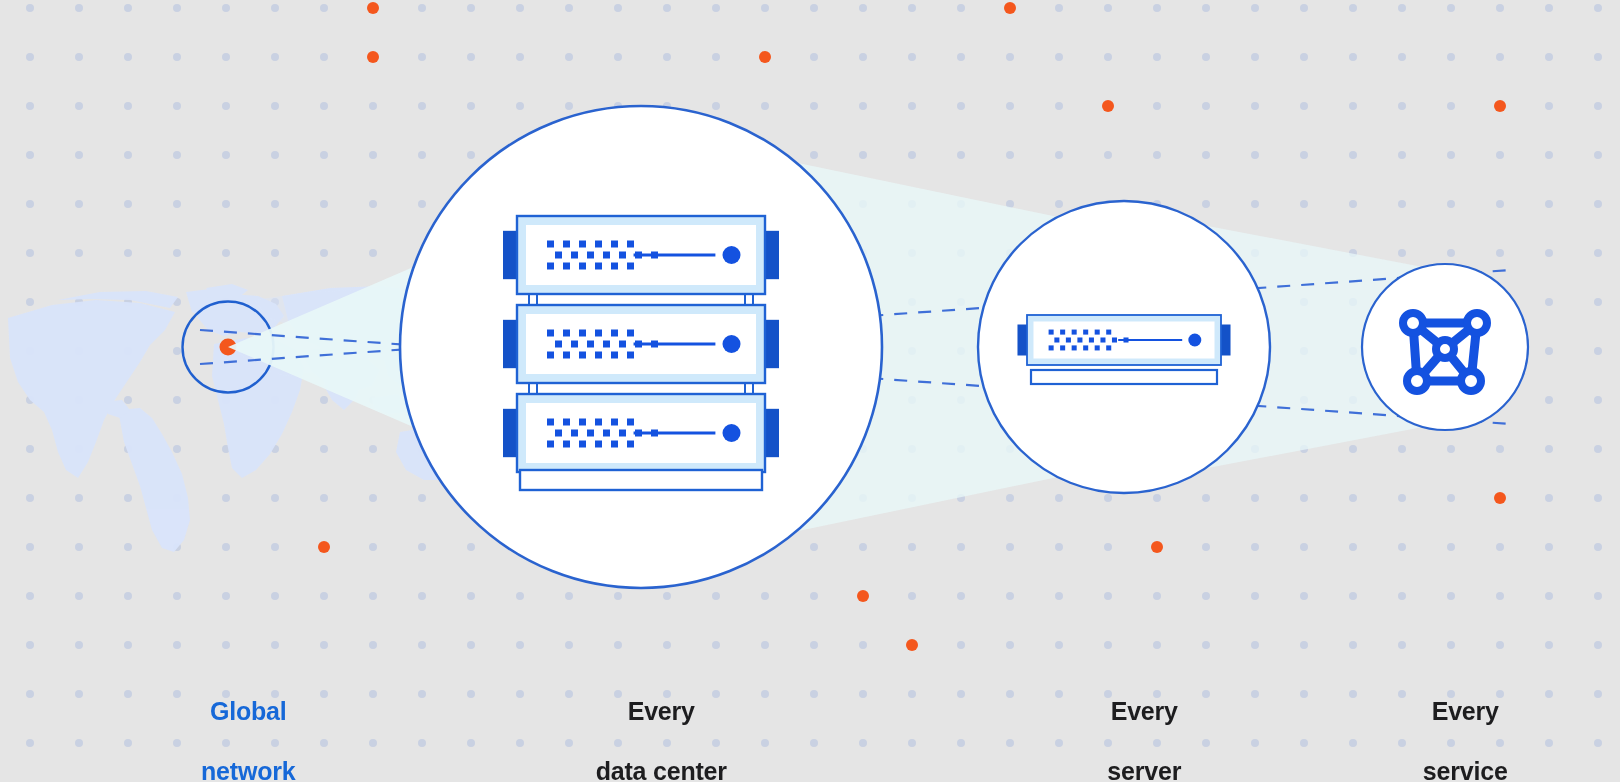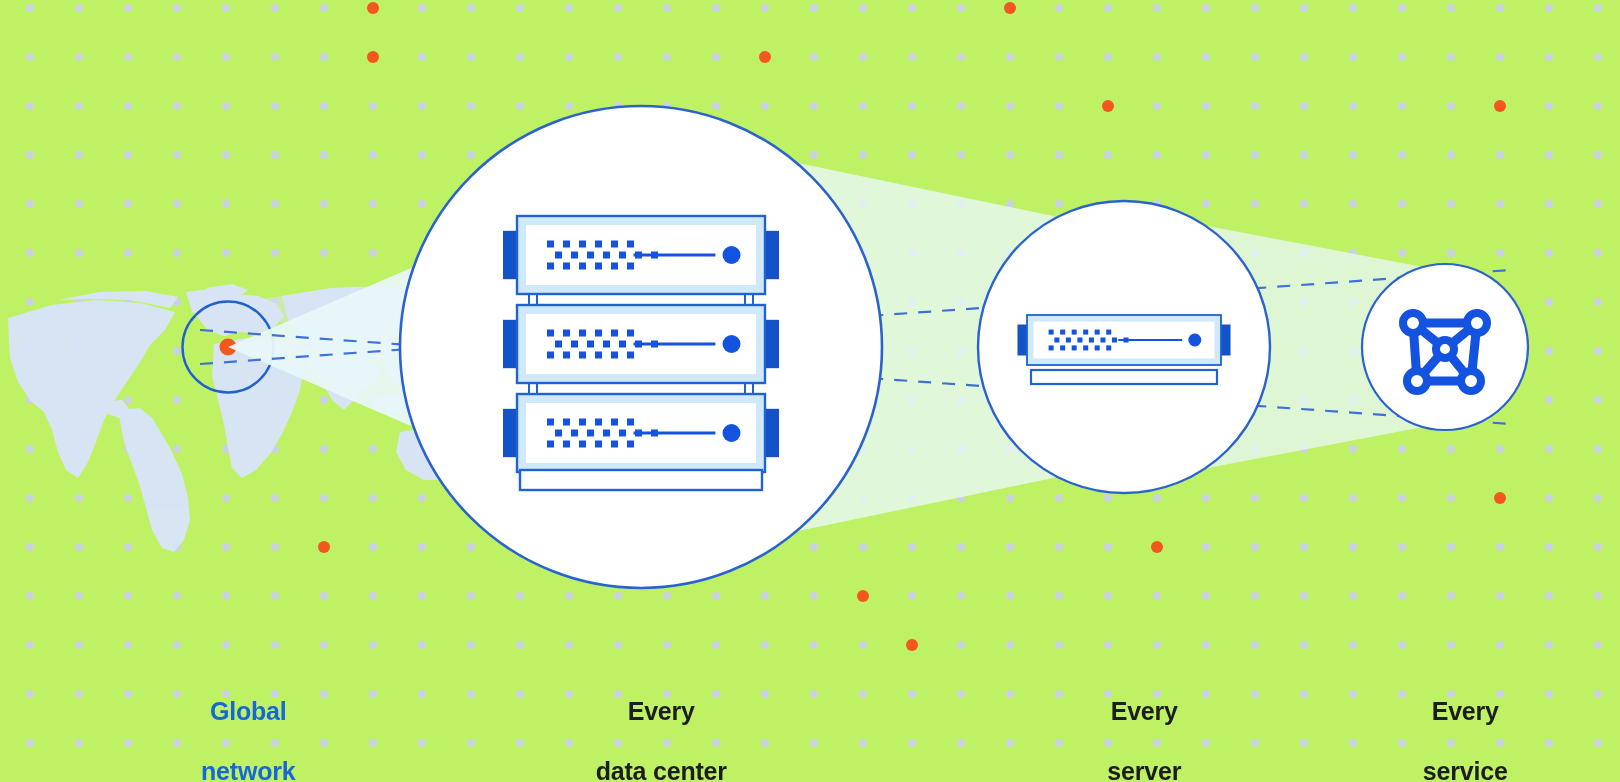--- a/index.html
+++ b/index.html
@@ -1,18 +1,18 @@
 <!DOCTYPE html>
 <html><head>
 <meta charset="utf-8">
 <style>
   html,body{margin:0;padding:0;background:#ffffff;}
   body{width:1620px;height:782px;overflow:hidden;
        font-family:"Liberation Sans","DejaVu Sans",sans-serif;}
-  #stage{position:relative;width:1620px;height:782px;background:#bef264;overflow:hidden;}
+  #stage{position:relative;width:1620px;height:782px;background:#e5e5e5;overflow:hidden;}
   #stage > svg, #stage > .layer{position:absolute;left:0;top:0;width:1620px;height:782px;}
   .labels{position:absolute;left:0;top:0;width:1620px;height:782px;pointer-events:none;}
   .lbl{position:absolute;text-align:center;font-size:25px;line-height:30px;
        font-weight:700;color:#1d1d1f;letter-spacing:-0.2px;white-space:pre;}
   .lbl.blue{color:#1668d8;}
 </style>
 </head>
 <body>
 
 <div id="stage">

